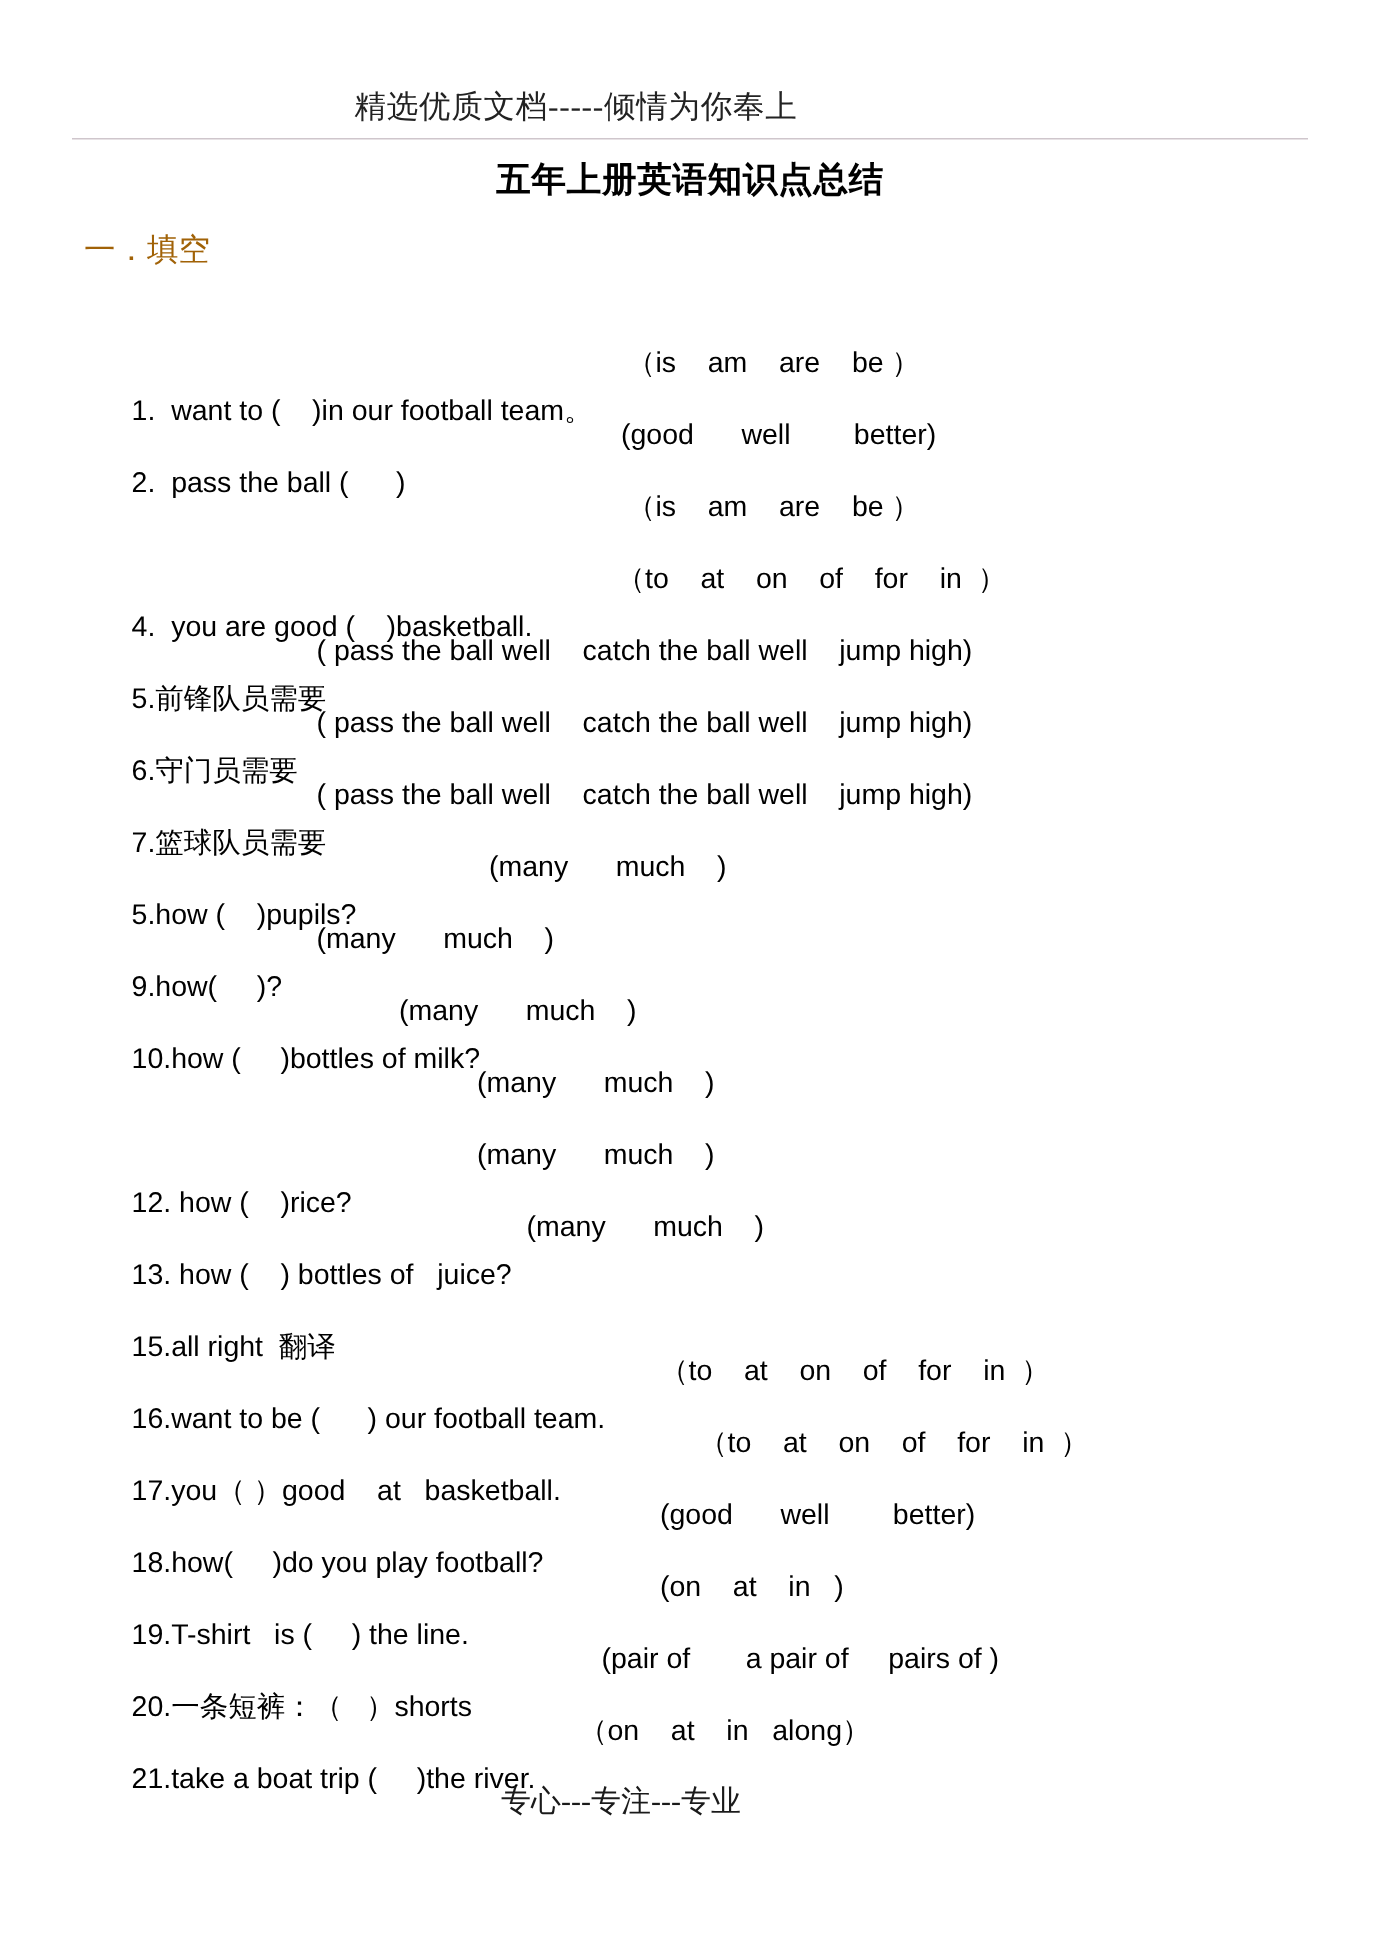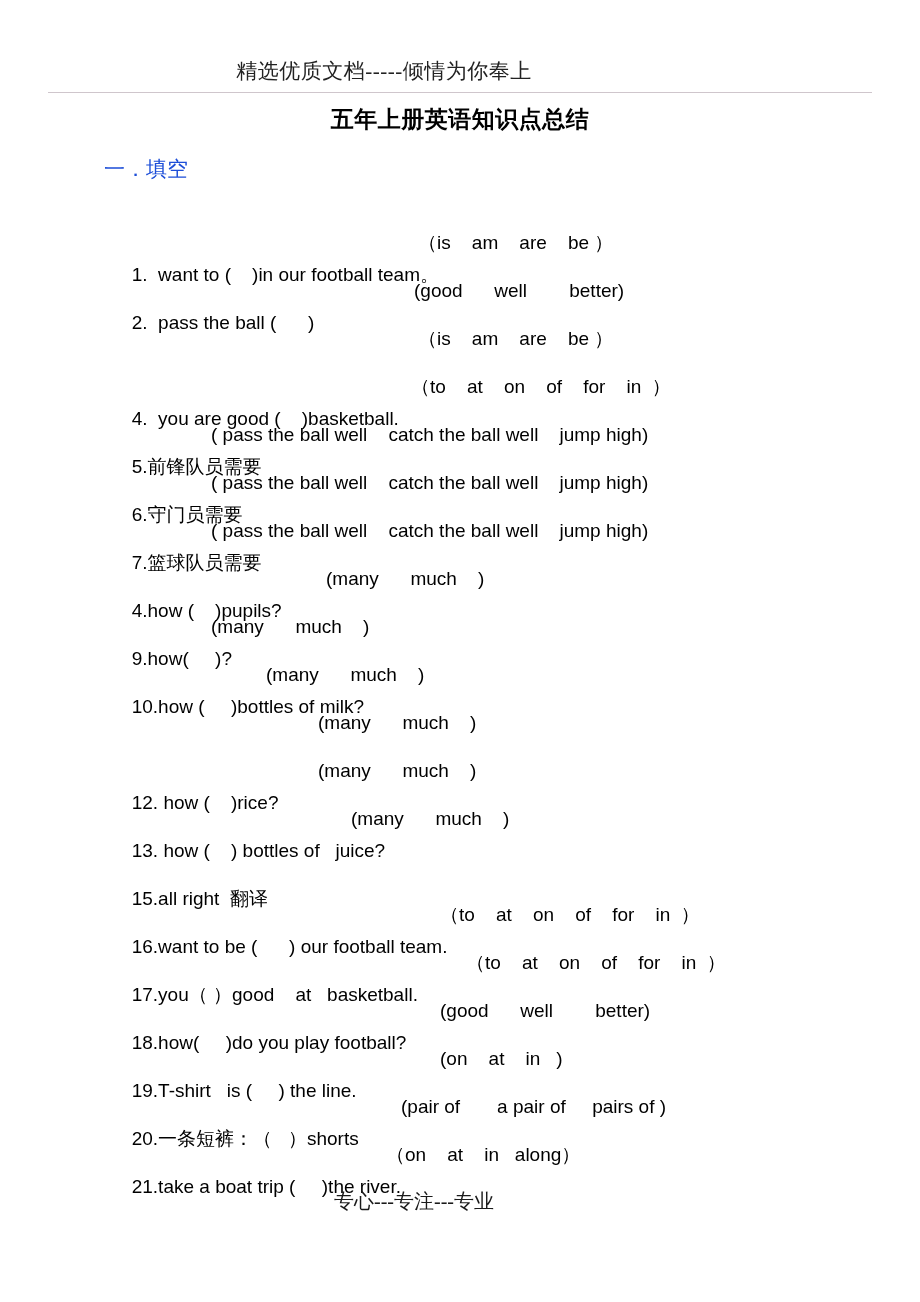--- a/index.html
+++ b/index.html
@@ -59,26 +59,25 @@
     color: #000000;
     letter-spacing: 0.5px;
     white-space: pre;
   }
 
   
   .section-heading {
     position: absolute;
     top: 155px;
     left: 56px;
-    font-family: Liberation Sans, sans-serif;
+    font-family: Liberation Mono, monospace;
     font-size: 21px;
     line-height: 28px;
-    color: #1d4ed8;
-    white-space: pre;
-    margin-left: 48px;
+    color: #a16207;
+    white-space: pre;
   }
 
   
   .q-list {
     position: absolute;
     top: 203px;
     left: 56px;
     width: 830px;
   }
   .q-row {
@@ -86,21 +85,20 @@
     height: 48px;
     line-height: 48px;
     white-space: pre;
     font-size: 19px;
     color: #000000;
   }
   .q-stem {
     display: inline-block;
     vertical-align: baseline;
     white-space: pre;
-    margin-left: 44px;
   }
   .q-opts {
     position: absolute;
     top: 16px;
     white-space: pre;
     font-size: 19px;
   }
 
   
   .opt-x362 { left: 362px; }
@@ -174,21 +172,21 @@
       <span class="q-stem">6.守门员需要</span>
       <span class="q-opts opt-x155">( pass the ball well    catch the ball well    jump high)</span>
     </div>
 
     <div class="q-row">
       <span class="q-stem">7.篮球队员需要</span>
       <span class="q-opts opt-x155">( pass the ball well    catch the ball well    jump high)</span>
     </div>
 
     <div class="q-row">
-      <span class="q-stem">4.how (    )pupils?</span>
+      <span class="q-stem">5.how (    )pupils?</span>
       <span class="q-opts opt-x270">(many      much    )</span>
     </div>
 
     <div class="q-row">
       <span class="q-stem">9.how(     )?</span>
       <span class="q-opts opt-x155">(many      much    )</span>
     </div>
 
     <div class="q-row">
       <span class="q-stem">10.how (     )bottles of milk?</span>

